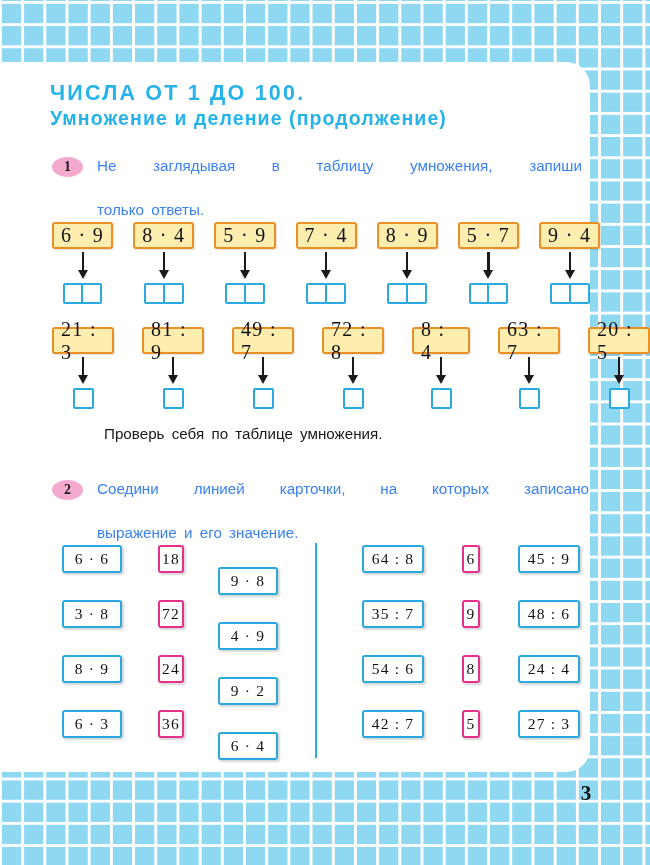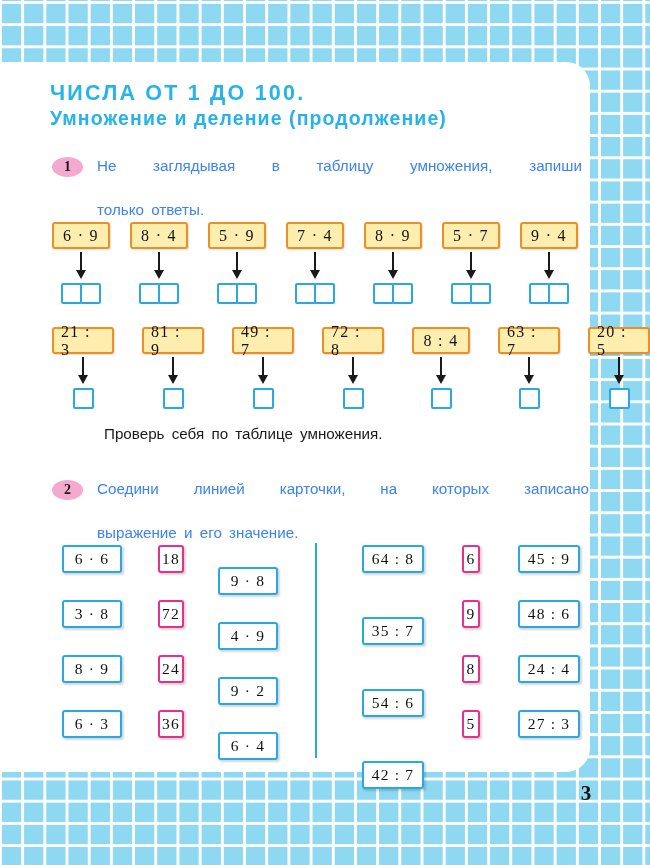--- a/index.html
+++ b/index.html
@@ -152,21 +152,21 @@
     align-items: center;
   }
   .expr-card {
     box-sizing: border-box;
     background: #fdeeb0;
     border: 2.5px solid #eb9024;
     border-radius: 3px;
     height: 27px;
     min-width: 58px;
     padding: 0 7px;
-    font-size: 16px;
+    font-size: 20px;
     color: #111111;
     display: flex;
     align-items: center;
     justify-content: center;
     letter-spacing: 1.3px;
     font-family: "Liberation Serif", serif;
     box-shadow: 1px 1px 1.5px rgba(0,0,0,0.12);
   }
   .arrow {
     width: 12px;
@@ -444,21 +444,21 @@
         </div>
       <div class="match-col" id="l-col-c" style="left:208px; top:567px; width:70px;  gap:27px;">
           <div class="mcard">9 · 8</div>
           <div class="mcard">4 · 9</div>
           <div class="mcard">9 · 2</div>
           <div class="mcard">6 · 4</div>
         </div>
 
       <div class="divider" style="left:315px; top:543px; height:215px;"></div>
 
-      <div class="match-col" id="r-col-a" style="left:352px; top:545px; width:72px;  gap:44px;">
+      <div class="match-col" id="r-col-a" style="left:352px; top:545px; width:72px;  gap:27px;">
           <div class="mcard">64 : 8</div>
           <div class="mcard">35 : 7</div>
           <div class="mcard">54 : 6</div>
           <div class="mcard">42 : 7</div>
         </div>
       <div class="match-col" id="r-col-b" style="left:452px; top:545px; width:28px;  gap:27px;">
           <div class="mcard val">6</div>
           <div class="mcard val">9</div>
           <div class="mcard val">8</div>
           <div class="mcard val">5</div>

